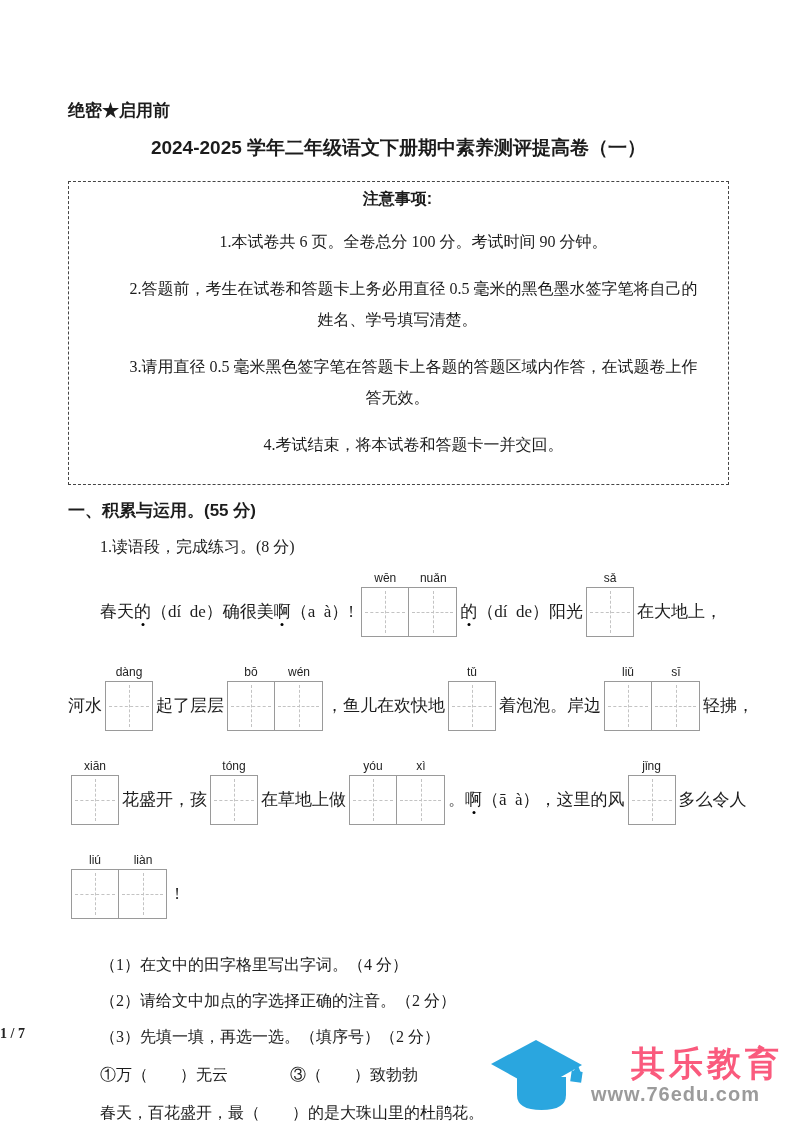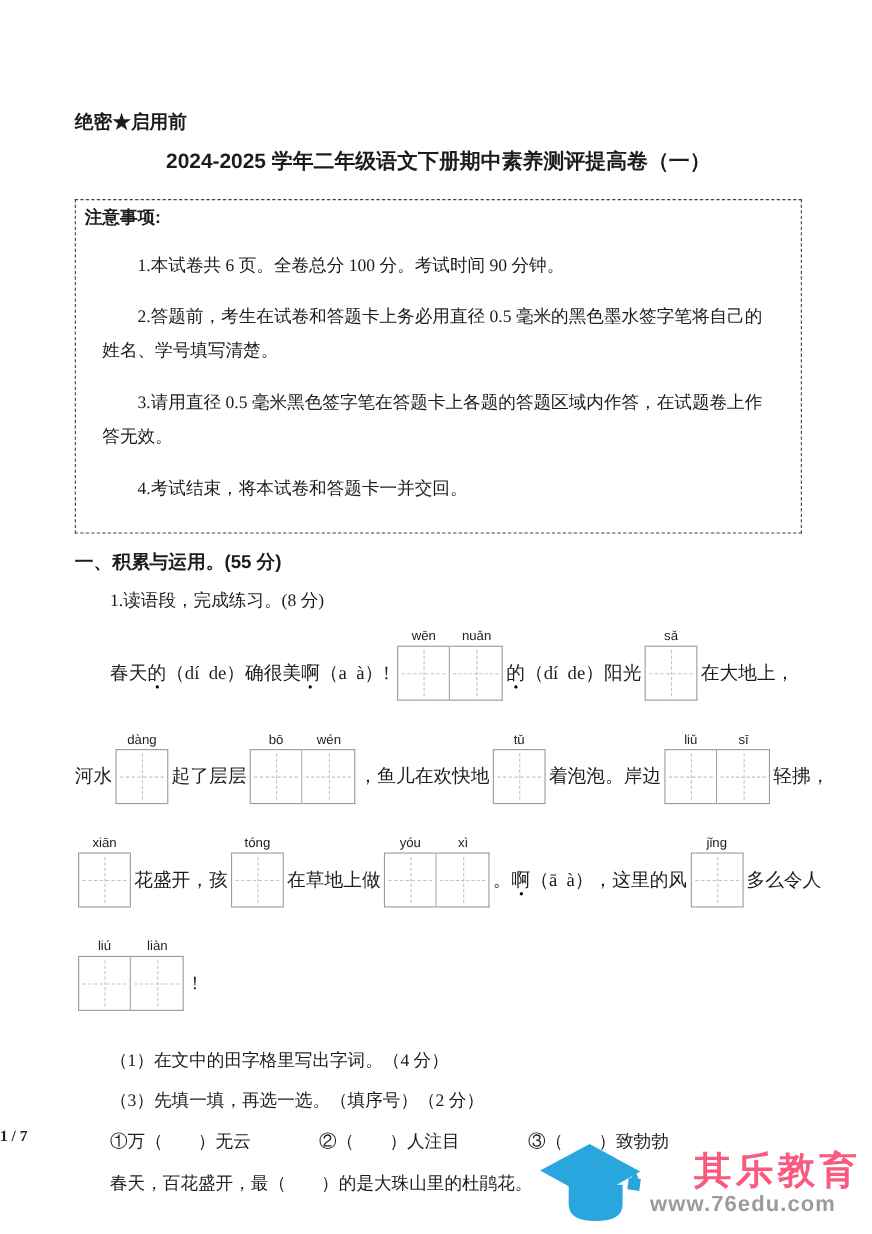--- a/index.html
+++ b/index.html
@@ -23,20 +23,21 @@
     margin:12px 0 0 0;
     text-align:center;
     font-family:"Liberation Sans", sans-serif;
     font-weight:bold;font-size:19px;line-height:27px;
   }
 
   .notice{
     margin-top:20px;
     border:1px dashed #444;
     padding:6px 10px 8px 8px;
+    text-align:center;
   }
   .notice-heading{
     font-family:"Liberation Sans", sans-serif;
     font-weight:bold;font-size:16px;line-height:22px;margin:0;
   }
   .notice-item{
     margin:16px;font-size:16px;line-height:31px;text-indent:2em;
   }
 
   .sec-heading{
@@ -235,26 +236,26 @@
               <span class="cell"></span>
               <span class="cell"></span>
             </span>
           </span>
           <span class="prun"><span> !</span></span>
         </div>
       </div>
 
     <div id="subquestions" class="subqs">
         <p class="subq">（1）在文中的田字格里写出字词。（4 分）</p>
+        <p class="subq">（2）请给文中加点的字选择正确的注音。（2 分）</p>
         <p class="subq">（3）先填一填，再选一选。（填序号）（2 分）</p>
       </div>
 
     <div id="fill-options" class="fill-options">
         <span>①万（　　）无云</span>
-        <span>②（　　）人注目</span>
         <span>③（　　）致勃勃</span>
       </div>
     <p class="fill-sentence">春天，百花盛开，最（　　）的是大珠山里的杜鹃花。</p>
   </div>
 
   <div class="footer">1 / 7</div>
 
   <div class="brand">
     <span class="cap-icon">
       <svg width="100" height="80" viewBox="0 0 100 80" aria-hidden="true">

